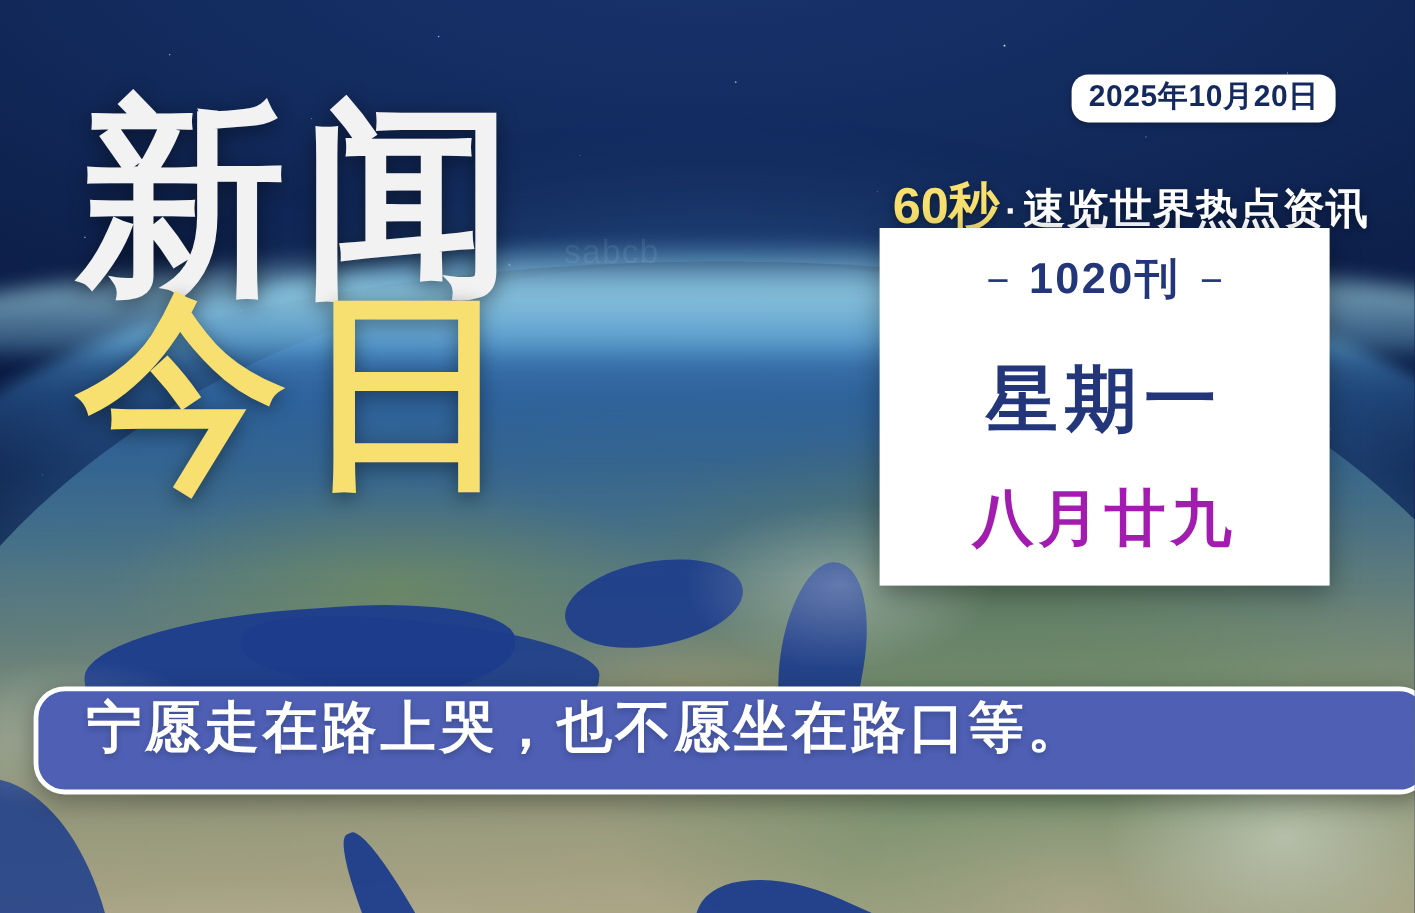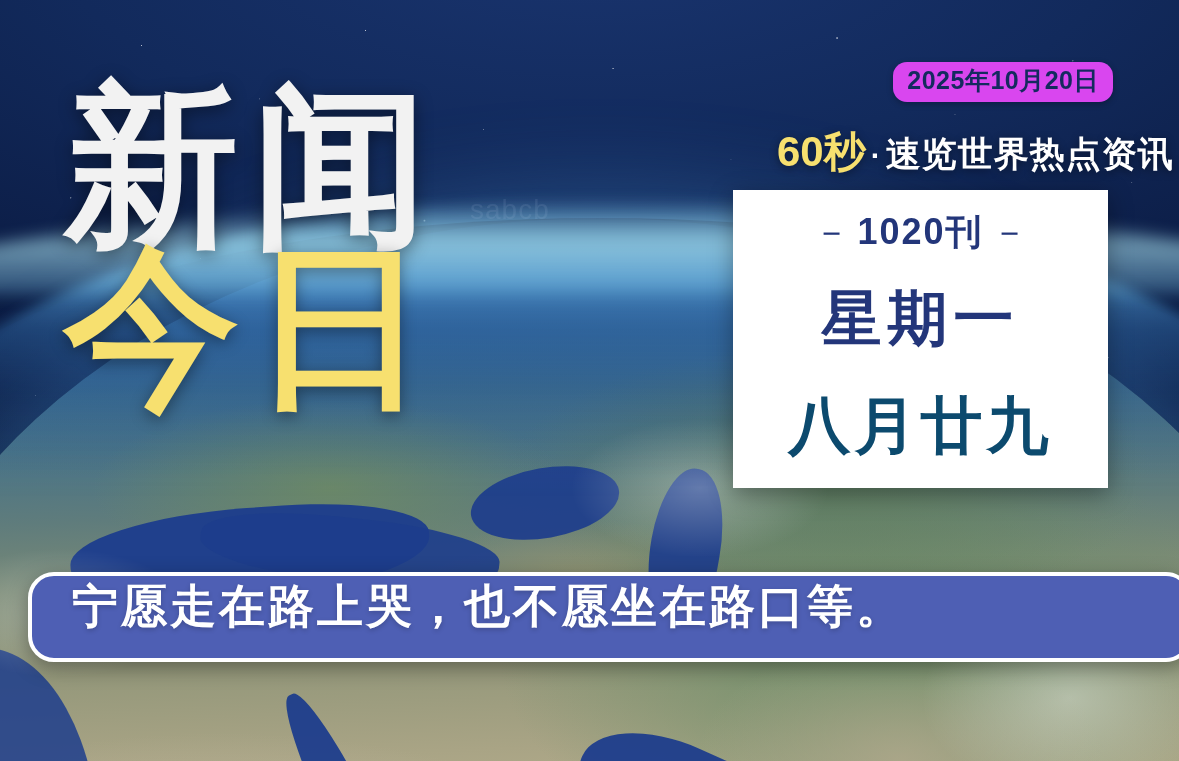--- a/index.html
+++ b/index.html
@@ -154,21 +154,21 @@
     font-size:28px; font-weight:400; letter-spacing:1px;
     color:rgba(200,215,245,.10);
     user-select:none;
   }
 
   
 
   
   .date-pill{
     position:absolute; right:66px; top:62px;
-    background:#d946ef;
+    background:#ffffff;
     border-radius:14px;
     padding:5px 14px 7px;
     color:#142a5e;
     font-size:25px; font-weight:700;
     letter-spacing:.5px;
     line-height:1.1;
     box-shadow:0 2px 6px rgba(0,0,0,.28);
     white-space:nowrap;
   }
 
@@ -183,25 +183,24 @@
     font-weight:900;
     letter-spacing:14px;
     white-space:nowrap;
     font-family:"DejaVu Sans","Liberation Sans",sans-serif;
   }
   .t-gold{ color:#f7e06f; text-shadow:0 4px 16px rgba(0,0,0,.40); }
   .t-white{ color:#f2f2f2; text-shadow:0 4px 18px rgba(0,0,0,.45); margin-top:-6px;}
 
   
   .tagline{
-    position:absolute; left:744px; top:124px;
+    position:absolute; left:744px; top:144px;
     white-space:nowrap;
     text-shadow:0 2px 8px rgba(0,0,0,.45);
     user-select:none;
-    margin-left:33px;
   }
   .tag-60{ color:#f7e06f; font-size:42px; font-weight:900; letter-spacing:0px;}
   .tag-dot{ color:#ffffff; font-size:30px; font-weight:900; padding:0 5px;}
   .tag-rest{ color:#ffffff; font-size:35px; font-weight:900; letter-spacing:1px;}
 
   
   .card{
     position:absolute; left:733px; top:190px;
     width:375px; height:298px;
     background:#ffffff;
@@ -212,25 +211,25 @@
     color:#23367a;
     user-select:none;
   }
   .issue{
     font-size:36px; font-weight:800; letter-spacing:2px;
     color:#23367a; white-space:nowrap;
   }
   .issue .dash{ font-weight:400; letter-spacing:0; padding:0 8px; }
   .weekday{
     font-size:60px; font-weight:900; letter-spacing:6px;
-    color:#23367a; margin-top:22px; white-space:nowrap;
+    color:#23367a; margin-top:36px; white-space:nowrap;
   }
   .lunar{
-    font-size:62px; font-weight:900; letter-spacing:4px;
-    color:#0c4a6e; margin-top:24px; white-space:nowrap;
+    font-size:51px; font-weight:900; letter-spacing:4px;
+    color:#a21caf; margin-top:24px; white-space:nowrap;
   }
 
   
   .quote{
     position:absolute; left:28px; top:572px;
     width:1164px; height:90px;
     background:#4e5fb4;
     border:4px solid #ffffff;
     border-radius:26px;
     display:flex; 

